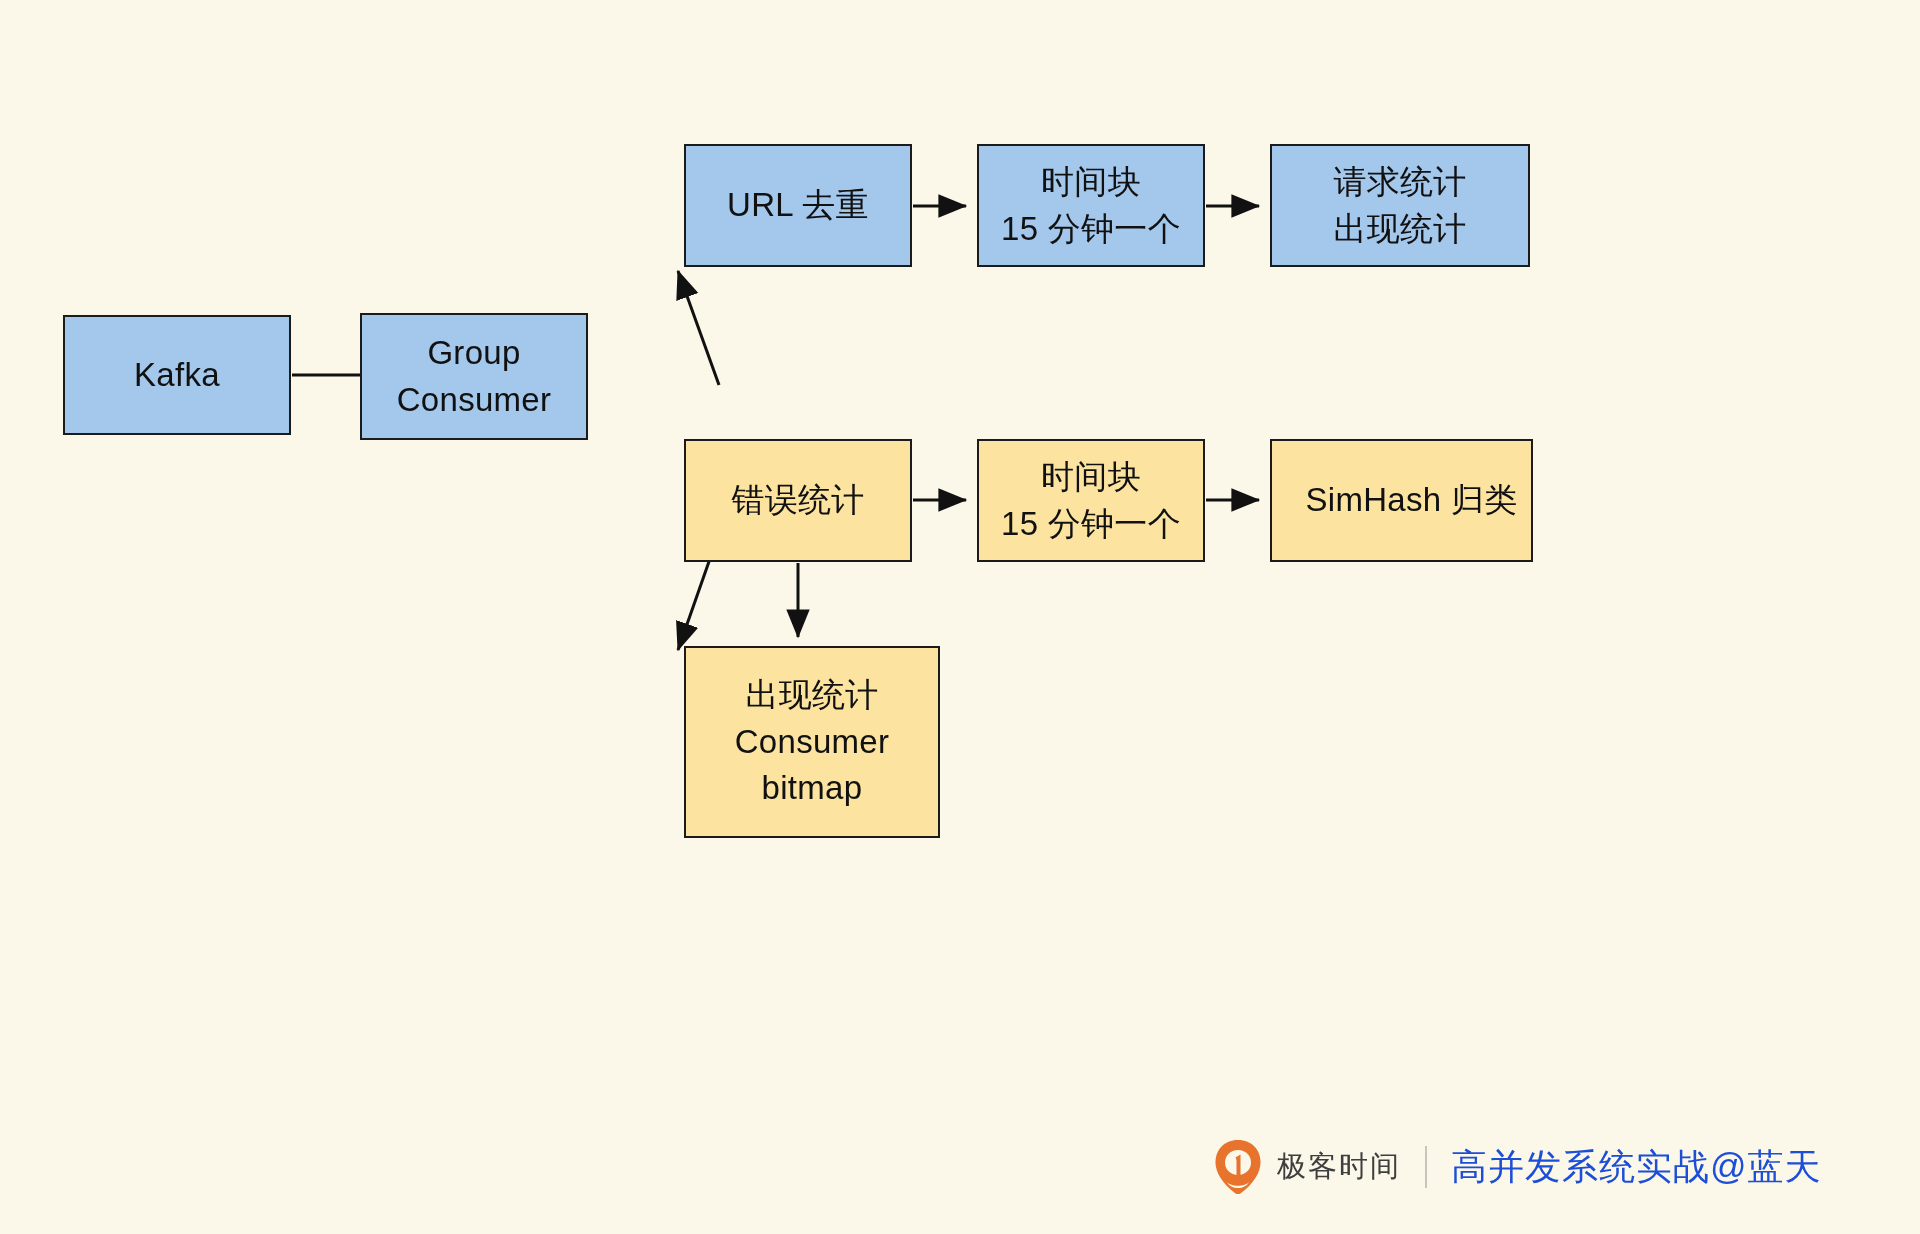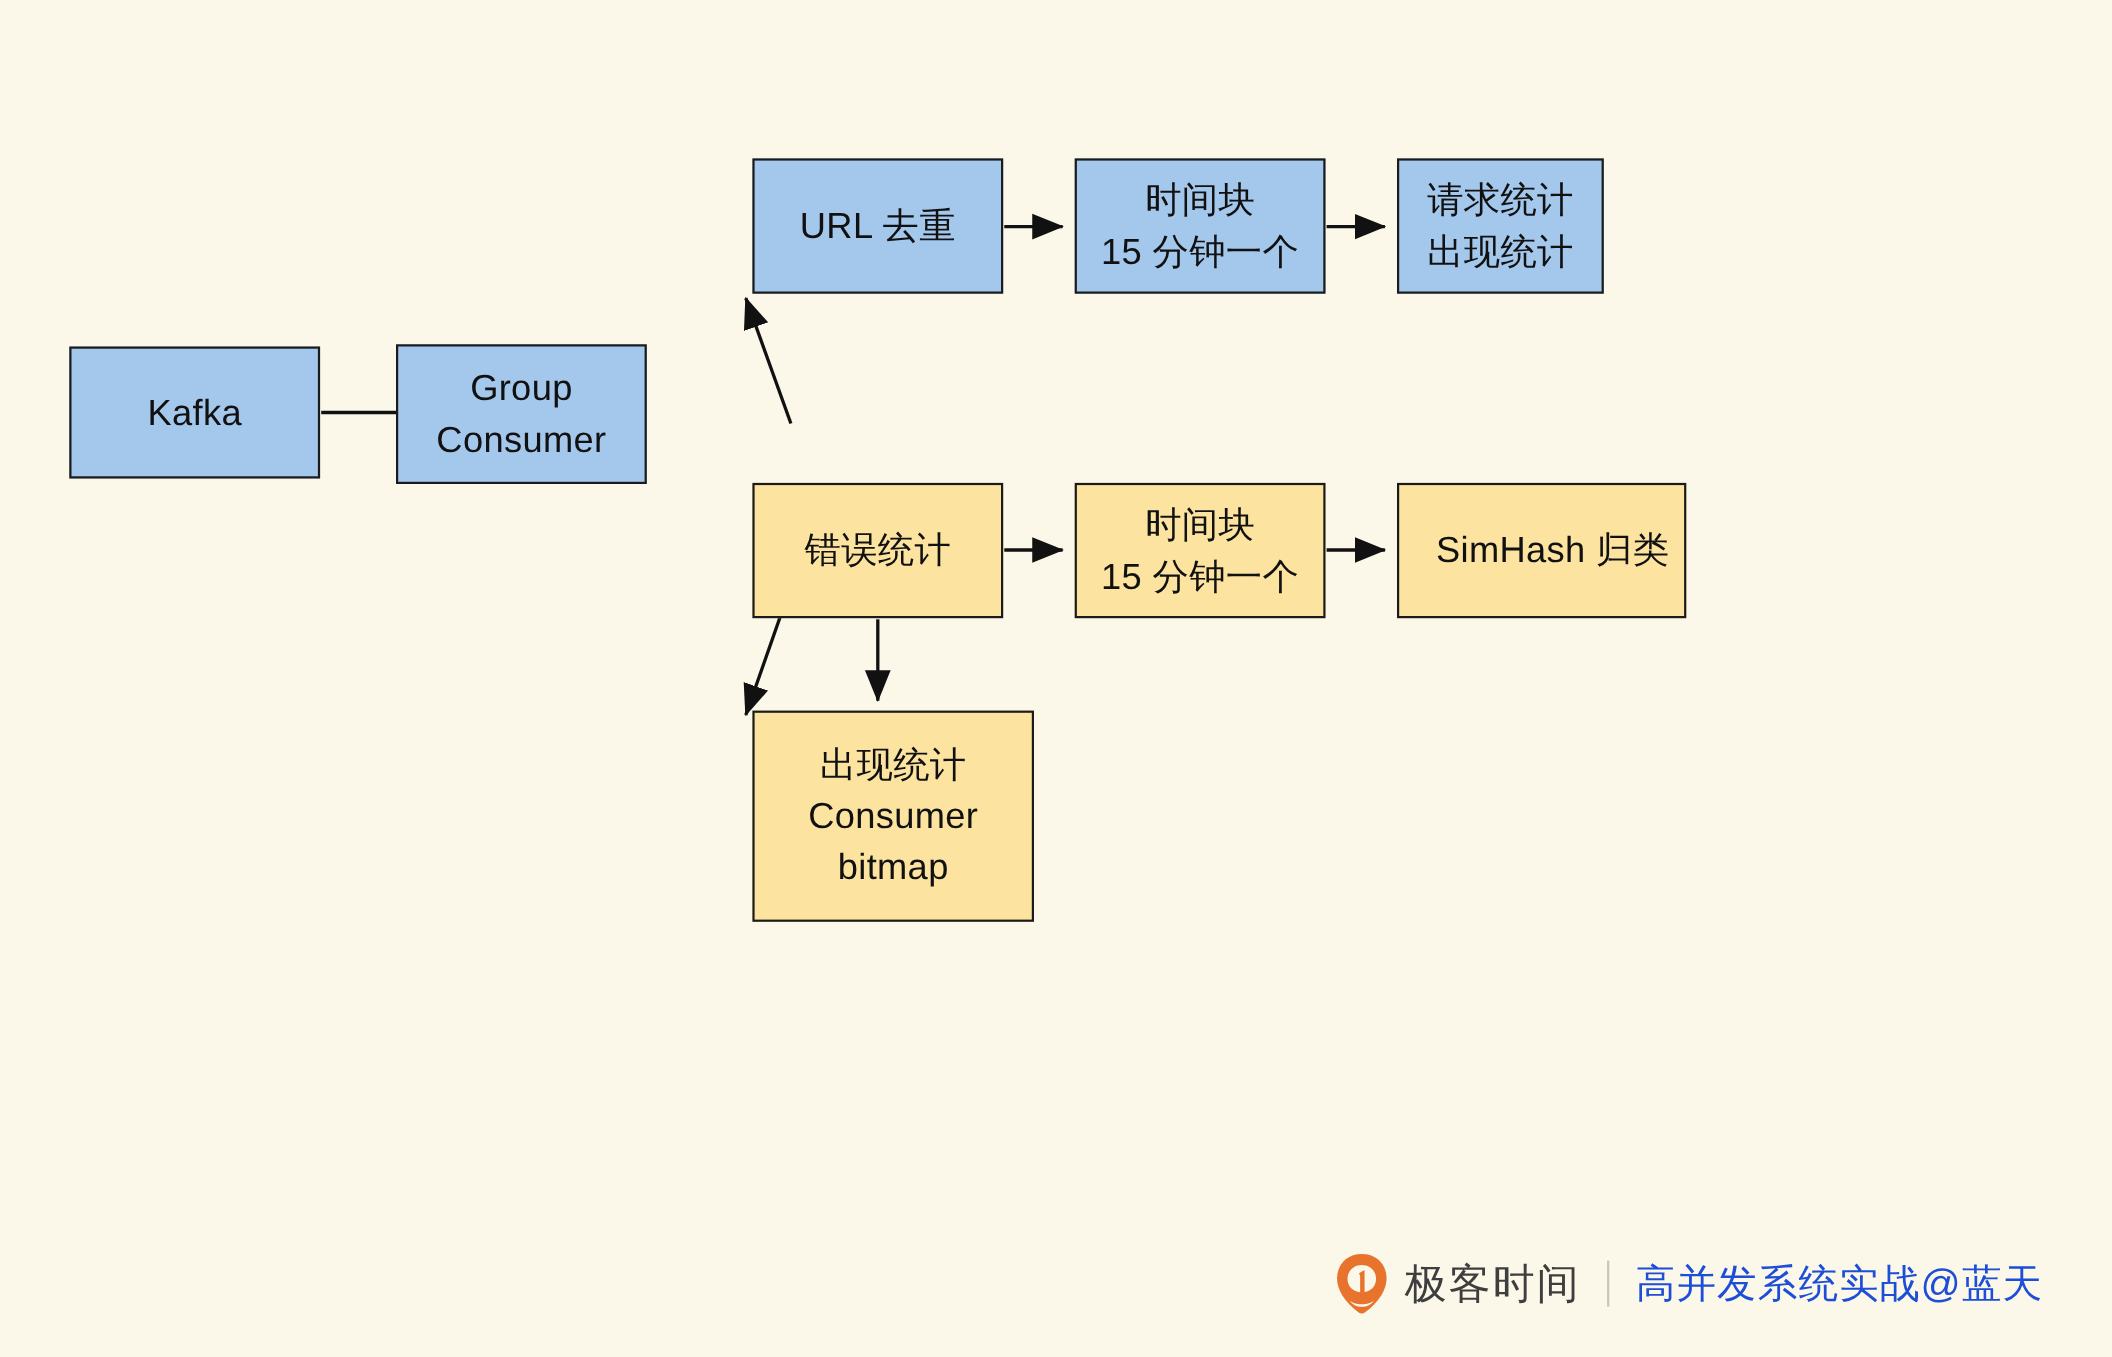--- a/index.html
+++ b/index.html
@@ -54,21 +54,21 @@
     display: flex;
     align-items: center;
     gap: 14px;
   }
   #wm-logo {
     width: 50px;
     height: 58px;
     flex: 0 0 auto;
   }
   #wm-brand {
-    font-size: 38px;
+    font-size: 29px;
     color: #3e3e3e;
     letter-spacing: 2px;
     white-space: nowrap;
   }
   #wm-sep {
     width: 2px;
     height: 42px;
     background: #c9c5bb;
     margin: 0 10px;
   }
@@ -119,21 +119,21 @@
 
   <div class="node blue" style="left:684px; top:144px; width:228px; height:123px;">
     <span class="line">URL 去重</span>
   </div>
 
   <div class="node blue" style="left:977px; top:144px; width:228px; height:123px;">
     <span class="line">时间块</span>
     <span class="line">15 分钟一个</span>
   </div>
 
-  <div class="node blue" style="left:1270px; top:144px; width:188px; height:123px;">
+  <div class="node blue" style="left:1270px; top:144px; width:260px; height:123px;">
     <span class="line">请求统计</span>
     <span class="line">出现统计</span>
   </div>
 
   <div class="node amber" style="left:684px; top:439px; width:228px; height:123px;">
     <span class="line">错误统计</span>
   </div>
 
   <div class="node amber" style="left:977px; top:439px; width:228px; height:123px;">
     <span class="line">时间块</span>

